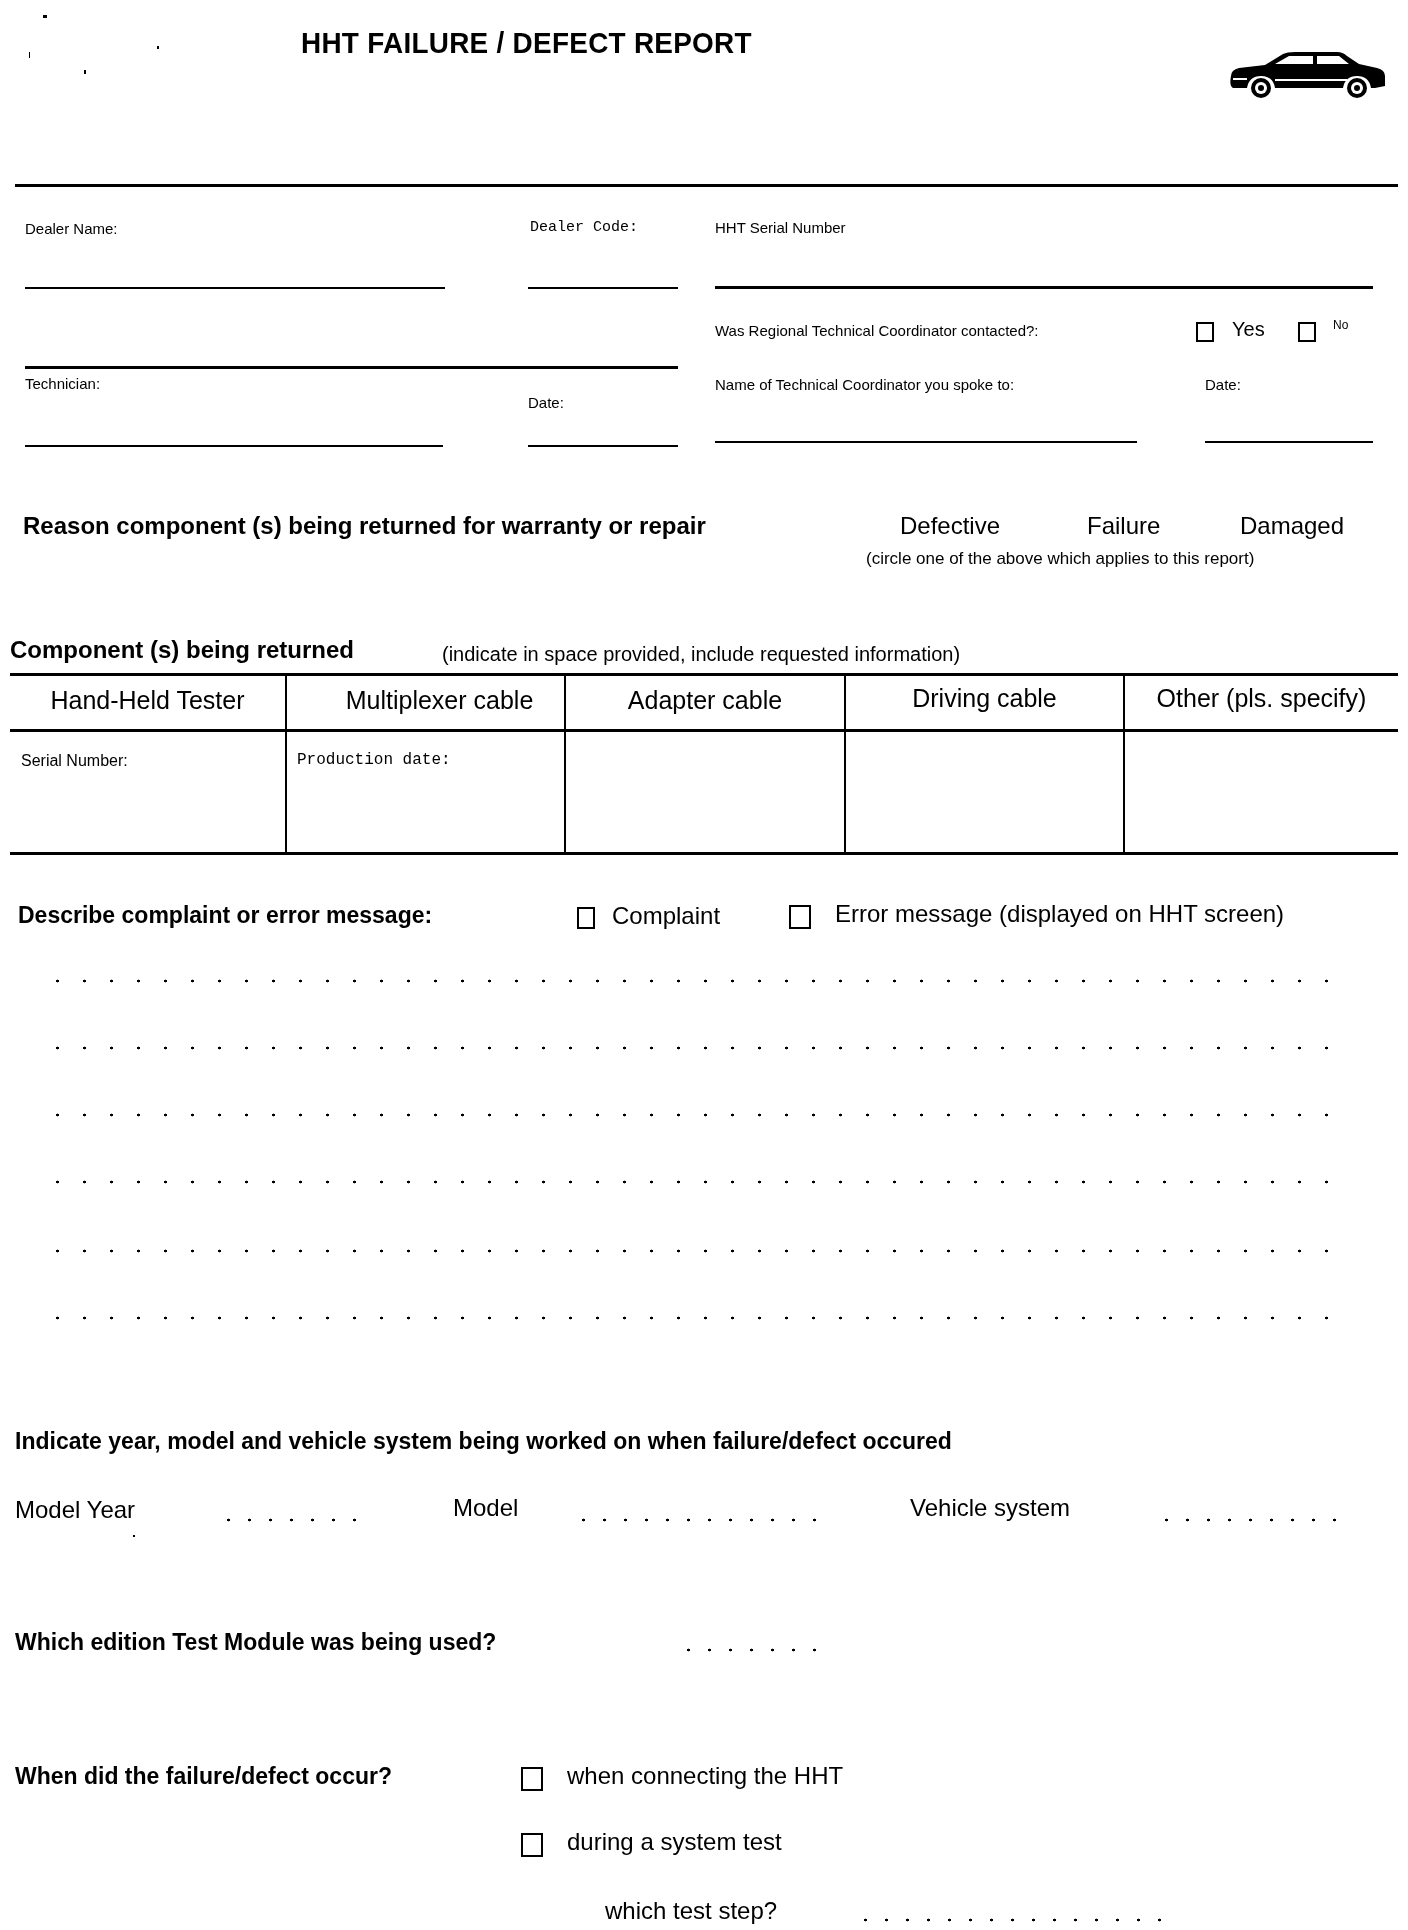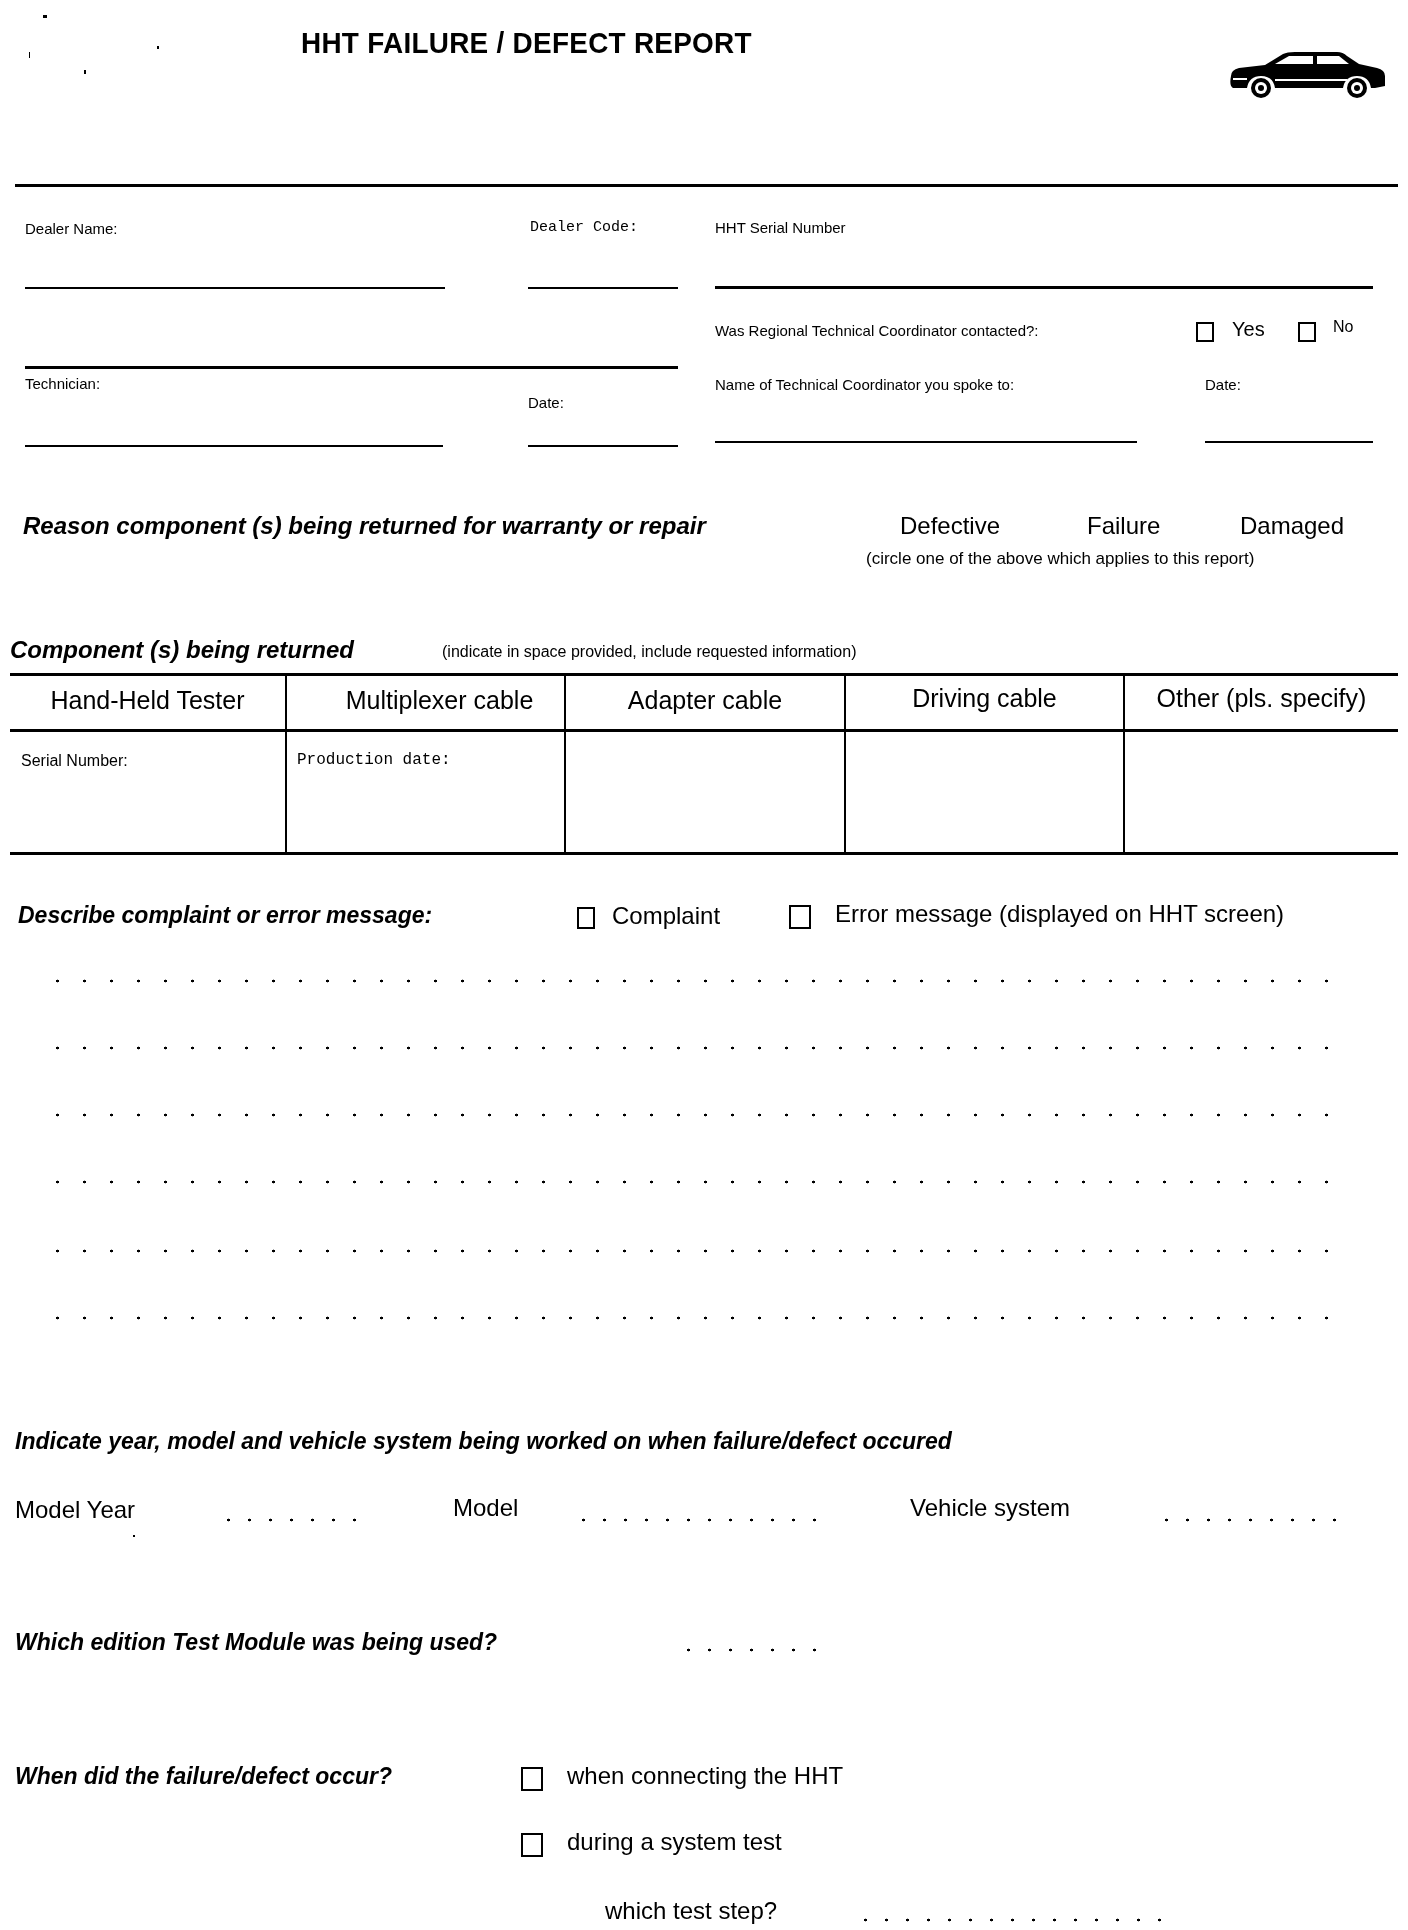--- a/index.html
+++ b/index.html
@@ -5,21 +5,21 @@
   html, body { margin: 0; padding: 0; background: #ffffff; }
   body {
     width: 1408px; height: 1930px; position: relative; overflow: hidden;
     font-family: "Liberation Sans", "DejaVu Sans", sans-serif; color: #000;
   }
   .abs { position: absolute; white-space: nowrap; }
   .title { left: 301px; top: 26px; font-size: 30px; font-weight: bold; letter-spacing: 0.3px; transform: scaleX(0.93); transform-origin: left; }
   .rule { position: absolute; background: #000; }
   .lbl-s { font-size: 15px; }
   .lbl-m { font-size: 24px; }
-  .lbl-b { font-size: 25px; font-weight: bold; font-style: italic; }
+  .lbl-b { font-size: 25px; font-weight: bold; }
   .lbl-note { font-size: 17px; }
   .field-line { position: absolute; height: 2px; background: #000; }
   .chk { position: absolute; width: 18px; height: 20px; border: 2px solid #000; box-sizing: border-box; background: #fff; cursor: pointer; }
   .chk.lg { width: 22px; height: 24px; }
   .dots { position: absolute; height: 4px;
     background-image: radial-gradient(circle, #000 1.3px, transparent 1.6px);
     background-size: 27px 4px; background-repeat: repeat-x; }
   .dots.sm { background-size: 21px 4px; }
   .cell-label { font-size: 16px; }
   .th { position: absolute; font-size: 25px; text-align: center; }
@@ -65,21 +65,21 @@
 <div class="abs lbl-s" style="left:715px;top:219px;">HHT Serial Number</div>
 <input class="blank" style="left: 715px; top: 255px; width: 658px; height: 28px;" value="">
 <div class="field-line" style="left:715px;top:286px;width:658px;height:3px;"></div>
 
 <div class="field-line" style="left:25px;top:366px;width:653px;height:3px;"></div>
 
 <div class="abs lbl-s" style="left:715px;top:322px;">Was Regional Technical Coordinator contacted?:</div>
 <div class="chk" style="left:1196px;top:322px;"></div>
 <div class="abs" style="left:1232px;top:318px;font-size:20px;">Yes</div>
 <div class="chk" style="left:1298px;top:322px;"></div>
-<div class="abs" style="left:1333px;top:318px;font-size:16px;text-align:center;">No</div>
+<div class="abs" style="left:1333px;top:318px;font-size:12px;text-align:center;">No</div>
 
 <div class="abs lbl-s" style="left:715px;top:376px;">Name of Technical Coordinator you spoke to:</div>
 <div class="abs lbl-s" style="left:1205px;top:376px;">Date:</div>
 
 <div class="abs lbl-s" style="left:25px;top:375px;">Technician:</div>
 <div class="abs lbl-s" style="left:528px;top:394px;">Date:</div>
 
 <input class="blank" style="left: 25px; top: 414px; width: 418px; height: 28px;" value="">
 <div class="field-line" style="left:25px;top:445px;width:418px;"></div>
 <input class="blank" style="left: 528px; top: 414px; width: 150px; height: 28px;" value="">
@@ -89,21 +89,21 @@
 <input class="blank" style="left: 1205px; top: 410px; width: 168px; height: 28px;" value="">
 <div class="field-line" style="left:1205px;top:441px;width:168px;"></div>
 
 <div class="abs lbl-b" style="left:23px;top:512px;font-size:24px;">Reason component (s) being returned for warranty or repair</div>
 <div class="abs lbl-m" style="left:900px;top:512px;cursor:pointer;">Defective</div>
 <div class="abs lbl-m" style="left:1087px;top:512px;cursor:pointer;">Failure</div>
 <div class="abs lbl-m" style="left:1240px;top:512px;cursor:pointer;">Damaged</div>
 <div class="abs lbl-note" style="left:866px;top:549px;">(circle one of the above which applies to this report)</div>
 
 <div class="abs lbl-b" style="left:10px;top:636px;font-size:24px;">Component (s) being returned</div>
-<div class="abs" style="left:442px;top:643px;font-size:16px;">(indicate in space provided, include requested information)</div>
+<div class="abs" style="left:442px;top:643px;font-size:20px;">(indicate in space provided, include requested information)</div>
 
 <div>
   <div class="rule" style="left:10px;top:673px;width:1388px;height:3px;"></div>
   <div class="rule" style="left:10px;top:729px;width:1388px;height:3px;"></div>
   <div class="rule" style="left:10px;top:852px;width:1388px;height:3px;"></div>
   <div class="rule" style="left:285px;top:673px;width:2px;height:182px;"></div>
   <div class="rule" style="left:564px;top:673px;width:2px;height:182px;"></div>
   <div class="rule" style="left:844px;top:673px;width:2px;height:182px;"></div>
   <div class="rule" style="left:1123px;top:673px;width:2px;height:182px;"></div>
 

